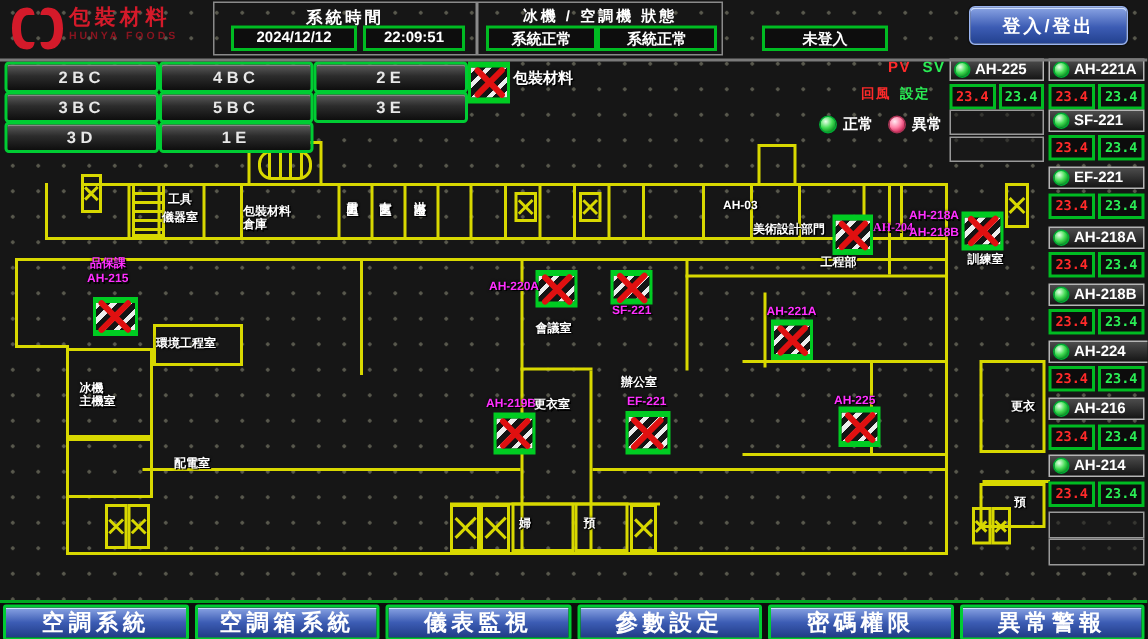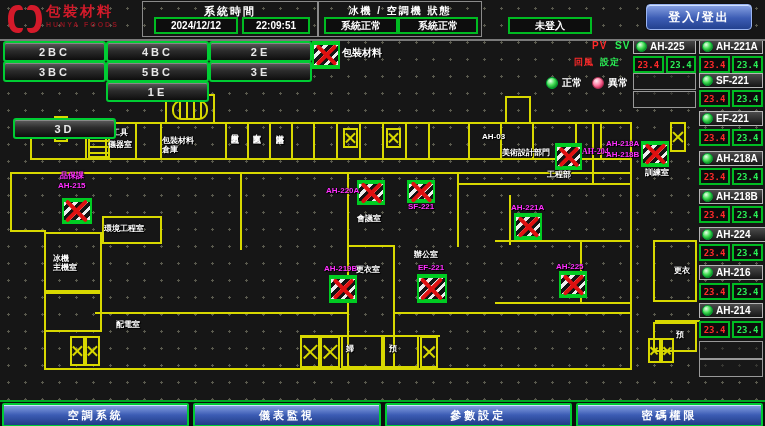--- a/index.html
+++ b/index.html
@@ -53,21 +53,21 @@
   .mlabel{position:absolute;font-size:8px;line-height:9px;color:#fff;font-weight:bold;white-space:pre;
     text-shadow:1px 1px 0 #000,0 0 2px #000;z-index:20}
   .mlabel.magenta{color:#ff2fff}
   .mlabel.vert{writing-mode:vertical-rl;letter-spacing:1px}
   .stairs{position:absolute;border:2px solid #d8d800;background:repeating-linear-gradient(180deg,transparent 0 4px,#d8d800 4px 6px);z-index:11}
   .machine{position:absolute;border:2px solid #d8d800;border-radius:9px;background:repeating-linear-gradient(90deg,transparent 0 5px,#d8d800 5px 7px);z-index:11}
   
   .nav{position:absolute;left:0;top:400px;width:765px;height:26px;display:flex;border-top:2px solid #00aa22;background:#0d0d0d;z-index:40}
   .navbtn{flex:1;margin:1px 2px;border:2px solid #00cc33;border-radius:2px;
     background:linear-gradient(#8aa4e4 0%,#3c5cb4 50%,#203c86 100%);box-shadow:inset 0 1px 0 #cfe0ff;
-    color:#fff;font-size:11px;font-weight:bold;letter-spacing:3px;display:flex;align-items:center;justify-content:center;cursor:pointer;white-space:nowrap}
+    color:#fff;font-size:15px;font-weight:bold;letter-spacing:3px;display:flex;align-items:center;justify-content:center;cursor:pointer;white-space:nowrap}
 </style>
 </head>
 <body>
 
 <div class="topbar">
   <svg class="abs" style="left:6px;top:3px" width="38" height="32" viewBox="0 0 38 32">
     <path d="M12 2 C5 2 2 8 2 16 C2 24 5 30 12 30 C15 30 17 28 17 25 L13 25 C9 25 8 20 8 16 C8 12 9 7 13 7 L17 7 C17 4 15 2 12 2 Z" fill="#d41a2a"></path>
     <path d="M26 30 C33 30 36 24 36 16 C36 8 33 2 26 2 C23 2 21 4 21 7 L25 7 C29 7 30 12 30 16 C30 20 29 25 25 25 L21 25 C21 28 23 30 26 30 Z" fill="#d41a2a"></path>
   </svg>
   <div class="logo-text">
@@ -92,21 +92,21 @@
   <div class="loginbtn">登入/登出</div>
 </div>
 
 <div id="floor-buttons">
     <div class="floorbtn" style="left: 3px; top: 41px; position: absolute;">2BC</div>
     <div class="floorbtn" style="left: 106px; top: 41px; position: absolute; text-align: right;">4BC</div>
     <div class="floorbtn" style="left: 209px; top: 41px; position: absolute;">2E</div>
     <div class="floorbtn" style="left: 3px; top: 61px; position: absolute;">3BC</div>
     <div class="floorbtn" style="left: 106px; top: 61px; position: absolute;">5BC</div>
     <div class="floorbtn" style="left: 209px; top: 61px; position: absolute;">3E</div>
-    <div class="floorbtn" style="left: 13px; top: 81px; position: absolute; margin-top: 37px;">3D</div>
+    <div class="floorbtn" style="left: 3px; top: 81px; position: absolute;">3D</div>
     <div class="floorbtn" style="left: 106px; top: 81px; position: absolute;">1E</div>
   </div>
 
 <div class="cicon" style="left:312px;top:41px;width:24px;height:20px">
   <div class="b r45"></div>
     <div class="b rm45"></div>
 </div>
 <div class="mlabel" style="left:342px;top:48px;font-size:10px">包裝材料</div>
 
 <div class="ledwrap" style="left:546px;top:76px">
@@ -355,28 +355,30 @@
     <div class="mlabel" style="left: 482px; top: 132px; position: absolute;">AH-03</div>
     <div class="mlabel" style="left: 502px; top: 148px; position: absolute;">美術設計部門</div>
     <div class="mlabel" style="left: 547px; top: 170px; position: absolute;">工程部</div>
     <div class="mlabel" style="left: 645px; top: 168px; position: absolute;">訓練室</div>
     <div class="mlabel" style="left: 357px; top: 214px; position: absolute;">會議室</div>
     <div class="mlabel" style="left: 356px; top: 265px; position: absolute;">更衣室</div>
     <div class="mlabel" style="left: 414px; top: 250px; position: absolute;">辦公室</div>
     <div class="mlabel" style="left: 104px; top: 224px; position: absolute;">環境工程室</div>
     <div class="mlabel" style="left: 53px; top: 254px; position: absolute;">冰機
 主機室</div>
-    <div class="mlabel" style="left: 116px; top: 320px; position: absolute;">配電室</div>
+    <div class="mlabel" style="left: 116px; top: 304px; position: absolute;">配電室</div>
     <div class="mlabel" style="left: 346px; top: 344px; position: absolute;">婦</div>
     <div class="mlabel" style="left: 389px; top: 344px; position: absolute;">預</div>
     <div class="mlabel" style="left: 674px; top: 266px; position: absolute;">更衣</div>
     <div class="mlabel" style="left: 676px; top: 330px; position: absolute;">預</div>
     <div class="mlabel vert" style="left: 230px; top: 128px; position: absolute;">男更區</div>
     <div class="mlabel vert" style="left: 252px; top: 128px; position: absolute;">女更區</div>
     <div class="mlabel vert" style="left: 275px; top: 128px; position: absolute;">淋浴區</div>
   </div>
 
 <div class="nav" id="nav">
     <div class="navbtn">空調系統</div>
+    <div class="navbtn">空調箱系統</div>
     <div class="navbtn">儀表監視</div>
     <div class="navbtn">參數設定</div>
     <div class="navbtn">密碼權限</div>
+    <div class="navbtn">異常警報</div>
   </div>
 
 </body></html>

